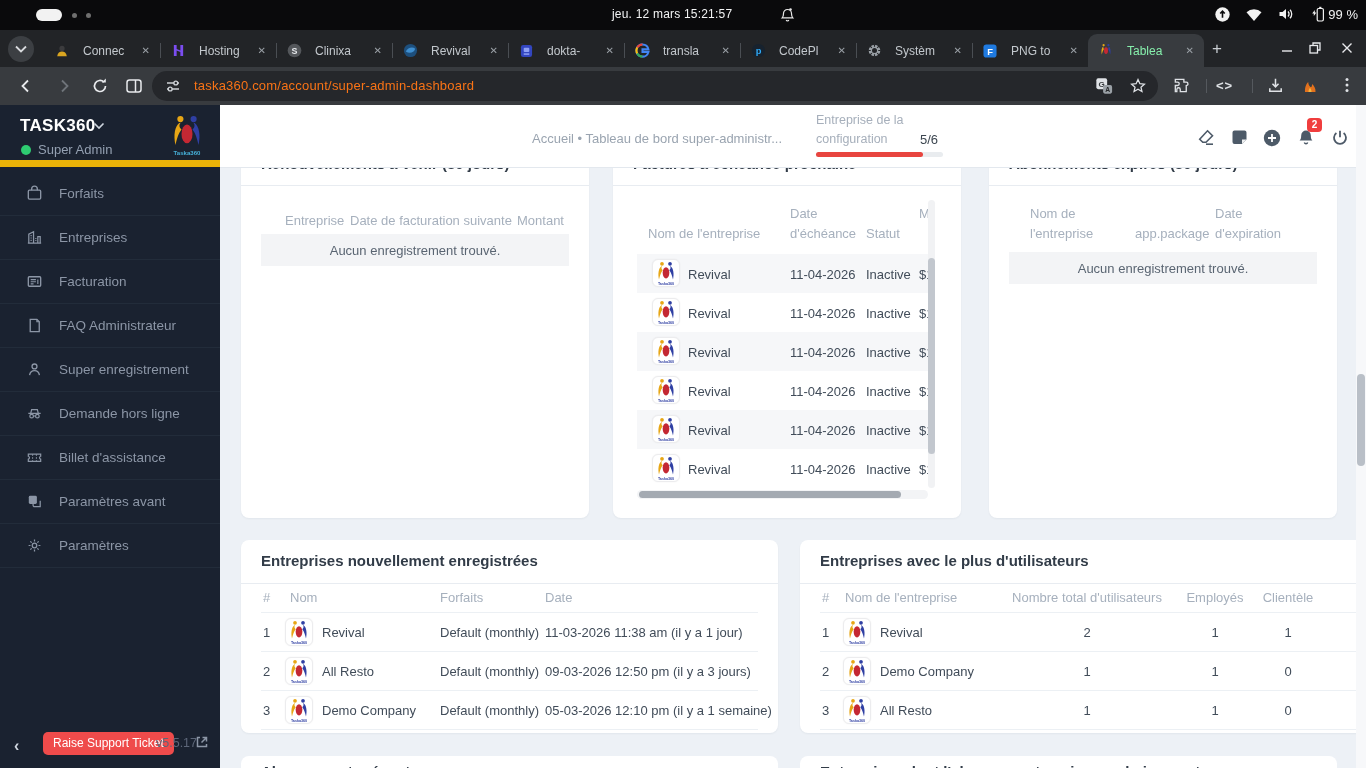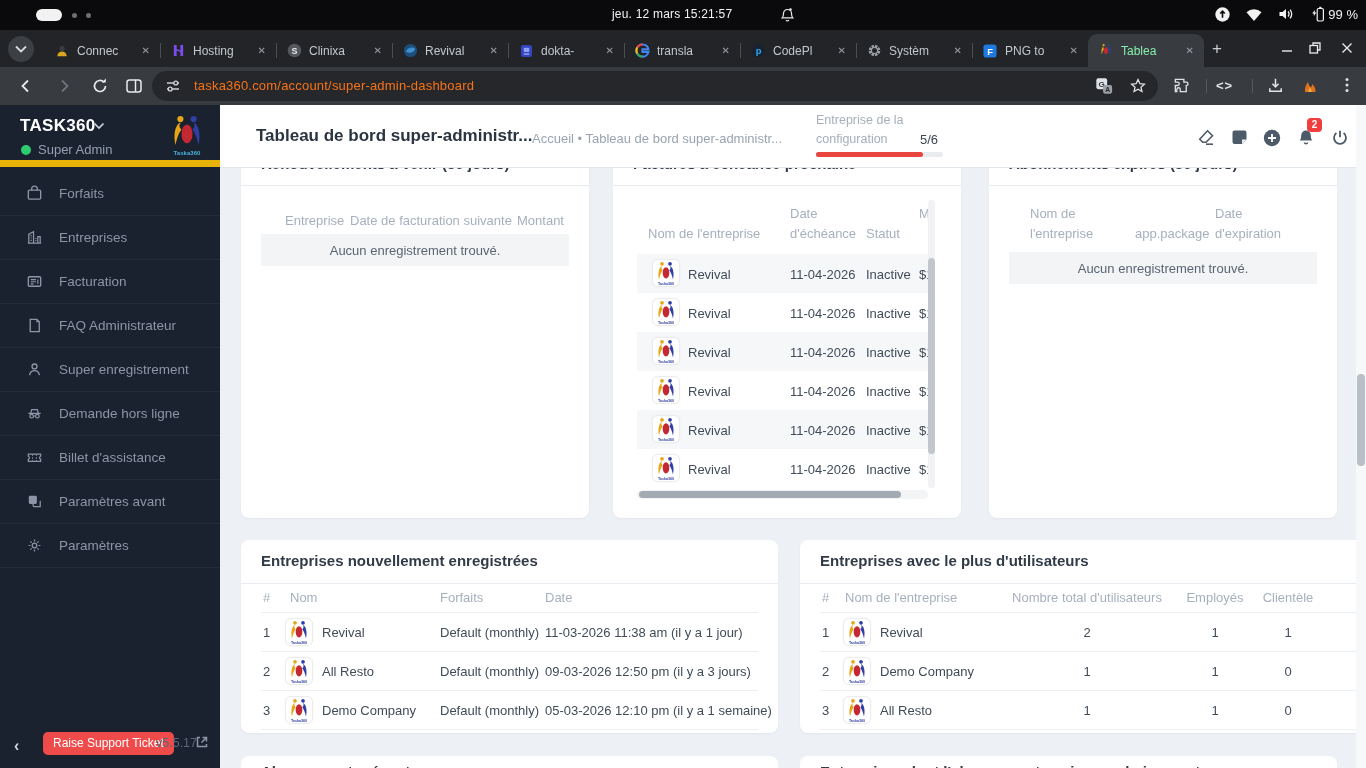--- a/index.html
+++ b/index.html
@@ -11,21 +11,21 @@
 .sys-pill{position:absolute;left:36px;top:9px;width:26px;height:12px;border-radius:7px;background:#f2f2f2}
 .sys-dot{position:absolute;top:13px;width:5px;height:5px;border-radius:50%;background:#6f6f6f}
 .sys-clock{position:absolute;left:612px;top:7px;font-size:12px;letter-spacing:.2px;color:#f2f3f4}
 .sys-bell{position:absolute;left:780px;top:7px}
 .sys-right{position:absolute;right:8px;top:5px;display:flex;align-items:center;gap:14px}
 .sys-batt-txt{font-size:13px;color:#f2f3f4}
 
 .tabbar{position:absolute;top:30px;left:0;width:100%;height:37px;background:#222427}
 .tab-search{position:absolute;left:8px;top:6px;width:26px;height:26px;border-radius:50%;background:#3c3f43;display:flex;align-items:center;justify-content:center}
 .tabs{position:absolute;left:44px;top:4px;display:flex;height:33px;align-items:stretch}
-.tab{width:116px;display:flex;align-items:center;gap:7px;padding:0 8px 0 10px;color:#bdc2c8;font-size:12px;position:relative}
+.tab{width:116px;display:flex;align-items:center;gap:13px;padding:0 8px 0 10px;color:#bdc2c8;font-size:12px;position:relative}
 .tab .tt{flex:1;overflow:hidden;white-space:nowrap;color:#c3c8cd}
 .tab .tx{font-size:10px;color:#9aa0a6;padding:2px}
 .tab.active{background:#383b3f;border-radius:9px 9px 0 0;color:#e8eaed}
 .tab.active .tt{color:#86efac}
 .tab:not(.active):not(:first-child)::before{content:"";position:absolute;left:0;top:9px;height:15px;width:1px;background:#4a4e53}
 .fav{width:16px;height:16px;flex:0 0 16px;display:flex;align-items:center;justify-content:center;font-weight:bold}
 .newtab{position:absolute;left:1212px;top:10px;color:#c9ced3;font-size:17px;line-height:17px}
 .wctl{position:absolute;top:11px;color:#e8eaed}
 
 .toolbar{position:absolute;top:67px;left:0;width:100%;height:38px;background:#383b3f}
@@ -719,21 +719,20 @@
       </div>
 
       <div class="partial-card" style="left:21px;top:651px;width:537px">
         <div class="pt">Abonnements récents</div>
       </div>
       <div class="partial-card" style="left:580px;top:651px;width:537px">
         <div class="pt">Entreprises dont l'abonnement expire prochainement</div>
       </div>
 
       <div class="page-header">
-        <div class="pg-title">Tableau de bord super-administr...</div>
         <div class="pg-crumb">Accueil • Tableau de bord super-administr...</div>
         <div class="prog-l" style="left:596px;top:8px">Entreprise de la</div>
         <div class="prog-l" style="left:596px;top:27px">configuration</div>
         <div class="prog-val">5/6</div>
         <div class="prog-track">
             <div class="prog-fill"></div>
           </div>
         <span class="hd-ic" style="left:976px">
             <svg width="20" height="19" viewBox="0 0 20 19">
               <path d="M11.5 2.8l5 5L10 14.3H6.8l-3.1-3.1z" fill="none" stroke="#4d5a68" stroke-width="1.6"></path>

